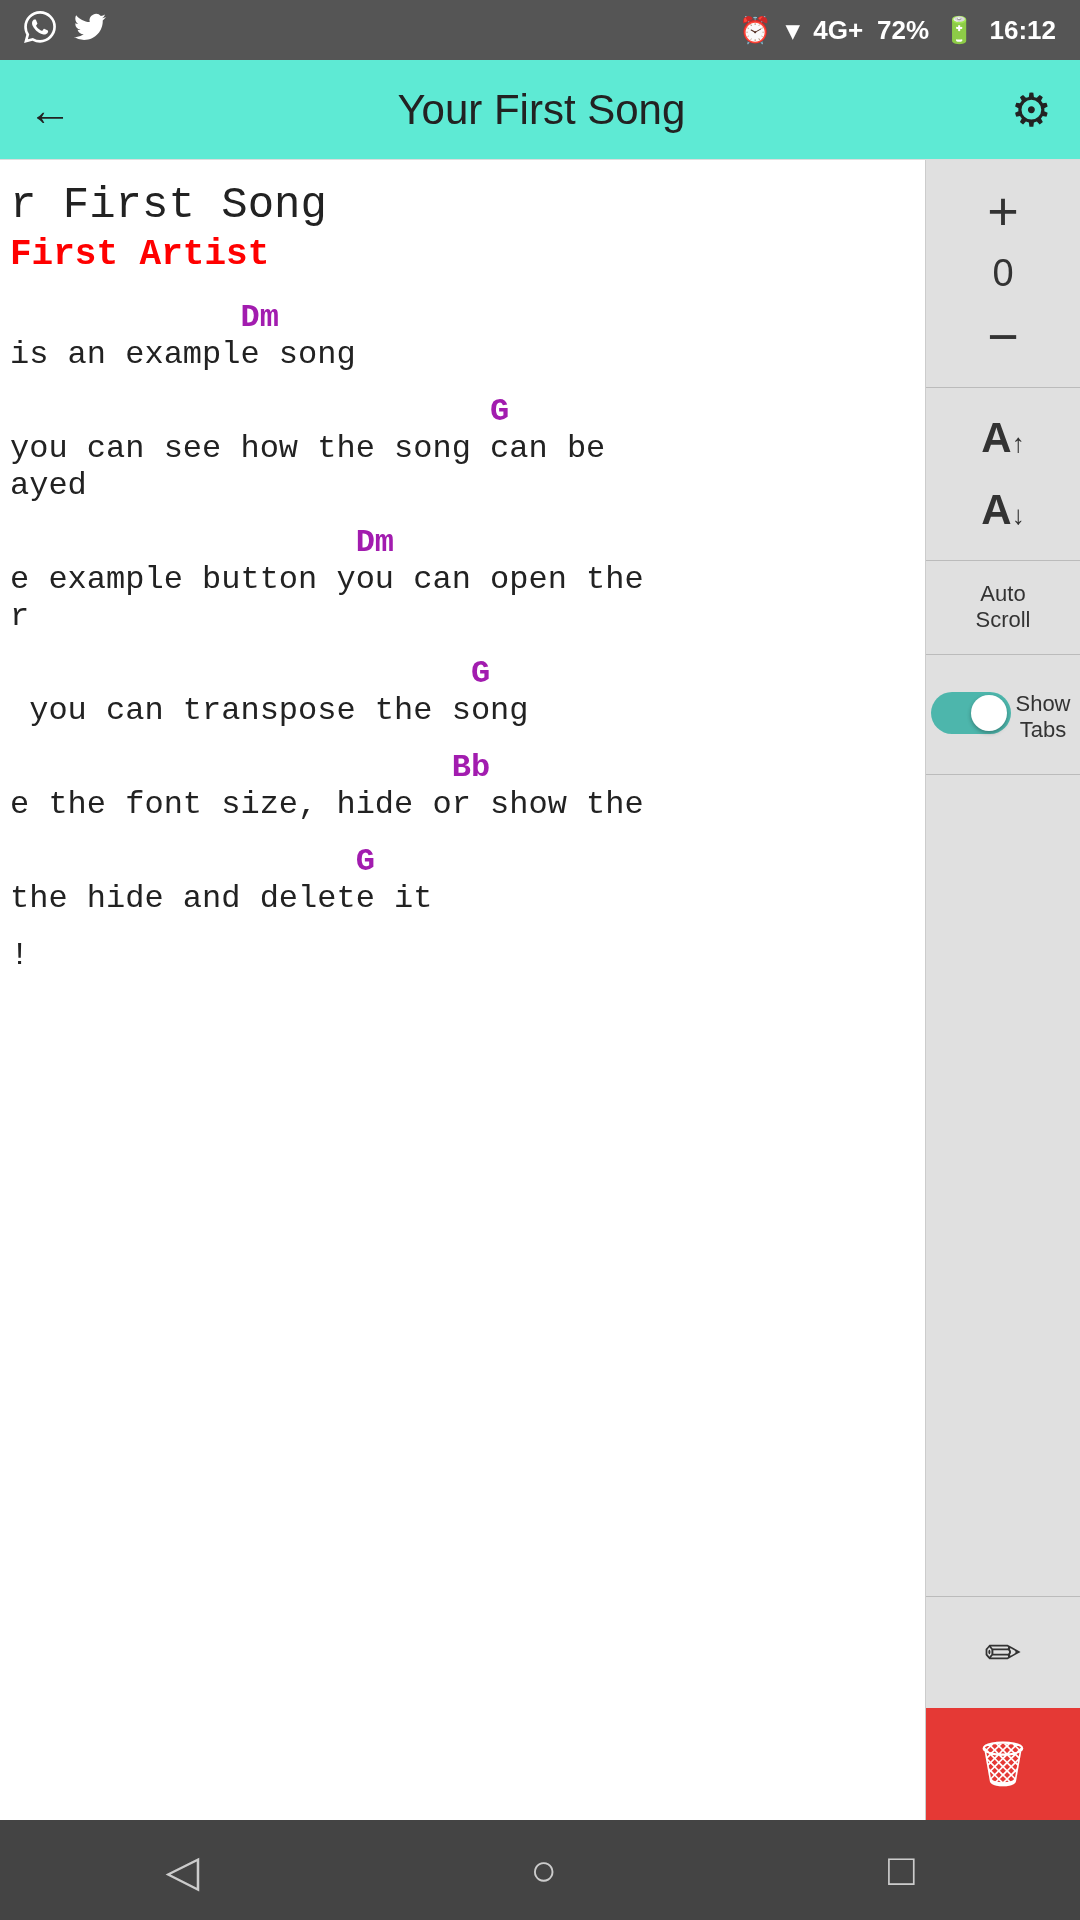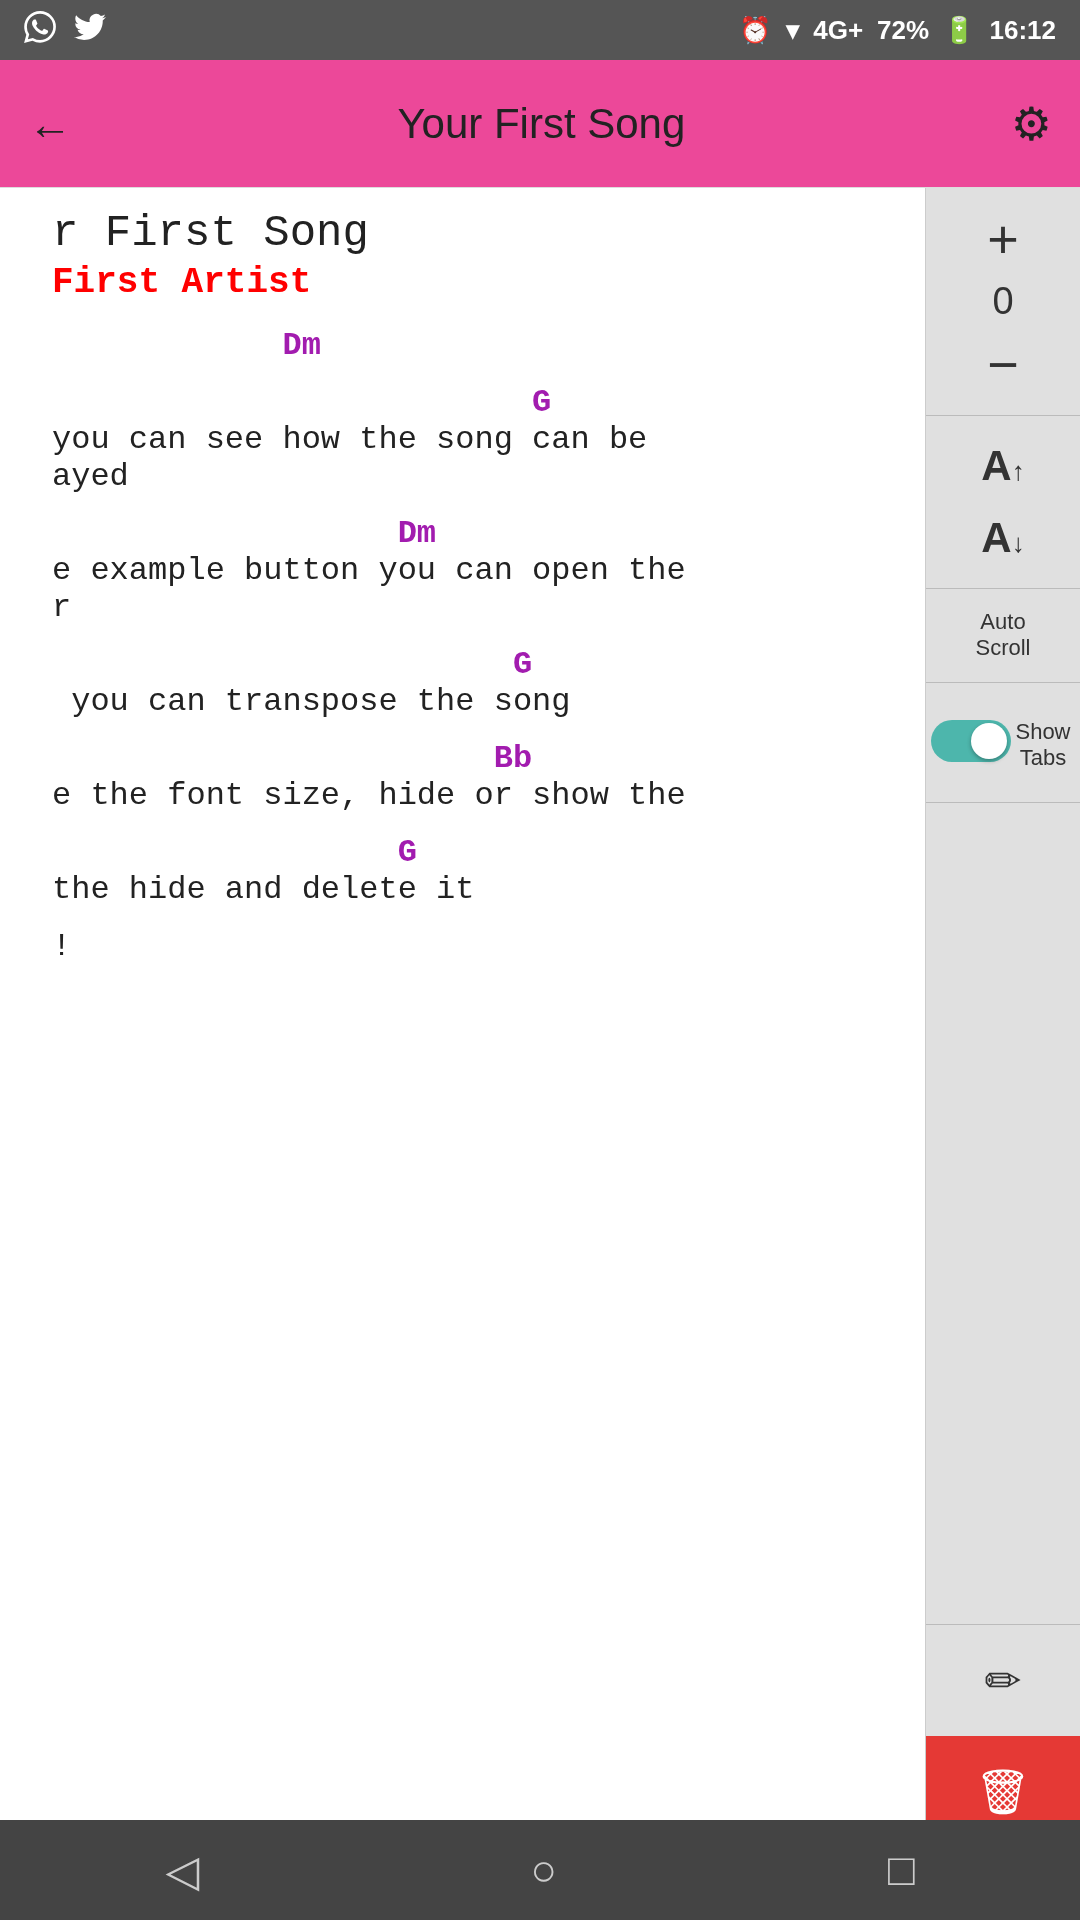--- a/index.html
+++ b/index.html
@@ -24,22 +24,22 @@
       padding: 0 24px;
       color: white;
       font-size: 26px;
     }
     .status-left { display: flex; gap: 18px; align-items: center; }
     .status-right { display: flex; gap: 14px; align-items: center; font-weight: bold; }
 
     
     .app-bar {
       width: 100%;
-      height: 128px;
-      background: #ec4899;
+      height: 100px;
+      background: #5eead4;
       border-bottom: 1px solid #ddd;
       display: flex;
       align-items: center;
       padding: 0 28px;
       justify-content: space-between;
     }
     .app-bar-title {
       font-size: 42px;
       font-weight: normal;
       color: #222;
@@ -59,25 +59,24 @@
     .main-area {
       display: flex;
       width: 100%;
       min-height: 1660px;
       background: #fff;
     }
 
     
     .song-content {
       flex: 1;
-      padding: 20px 0 20px 4px;
+      padding: 20px 0 20px 10px;
       overflow: hidden;
       font-family: 'Courier New', Courier, monospace;
       font-size: 32px;
-      margin-left: 48px;
     }
 
     .song-title {
       font-size: 44px;
       color: #222;
       margin-bottom: 4px;
       font-family: 'Courier New', Courier, monospace;
     }
 
     .song-artist {
@@ -276,20 +275,21 @@
 </div>
 
 <div class="main-area">
 
   <div class="song-content">
     <div class="song-title">r First Song</div>
     <div class="song-artist">First Artist</div>
 
     <div class="song-block">
       <div class="chord-line">            Dm</div>
+      <div class="lyric-line">is an example song</div>
     </div>
 
     <div class="song-block">
       <div class="chord-line">                         G</div>
       <div class="lyric-line">you can see how the song can be
 ayed</div>
     </div>
 
     <div class="song-block">
       <div class="chord-line">                  Dm</div>

